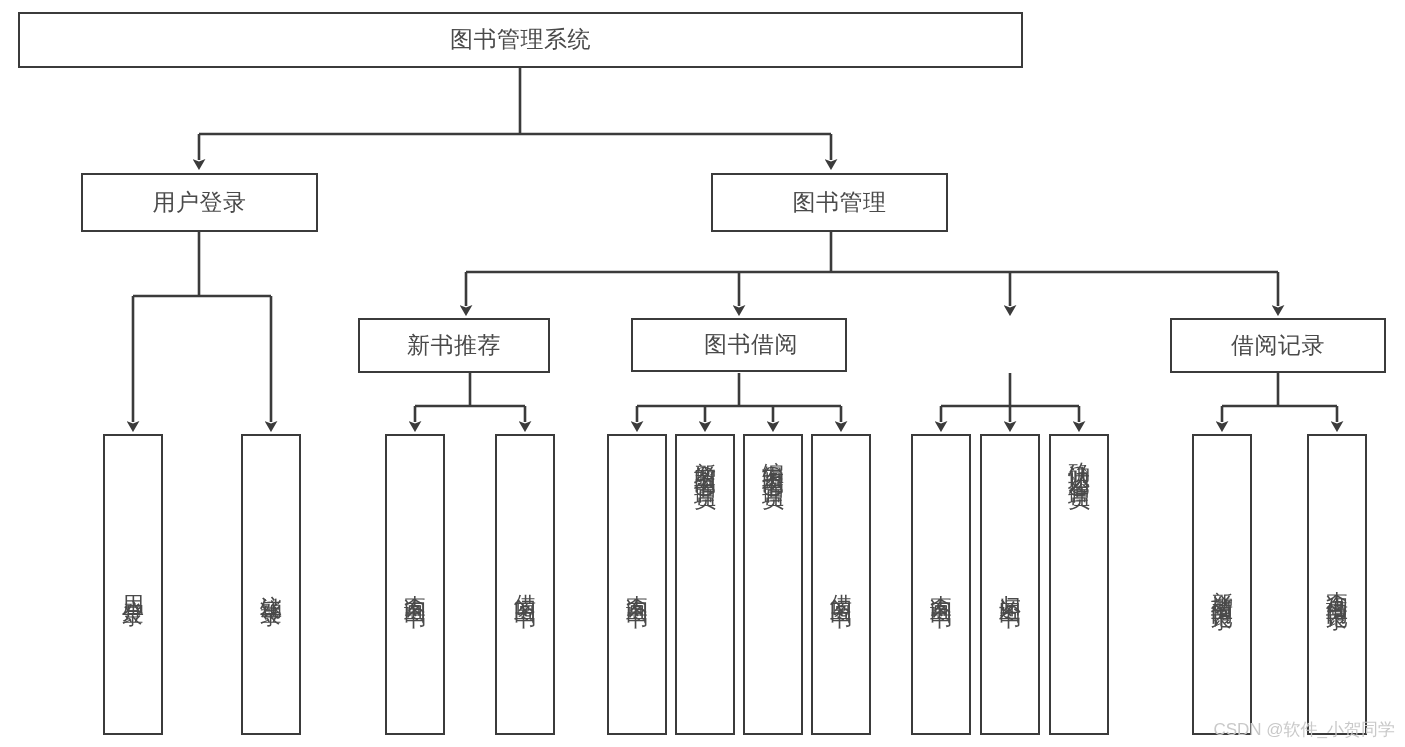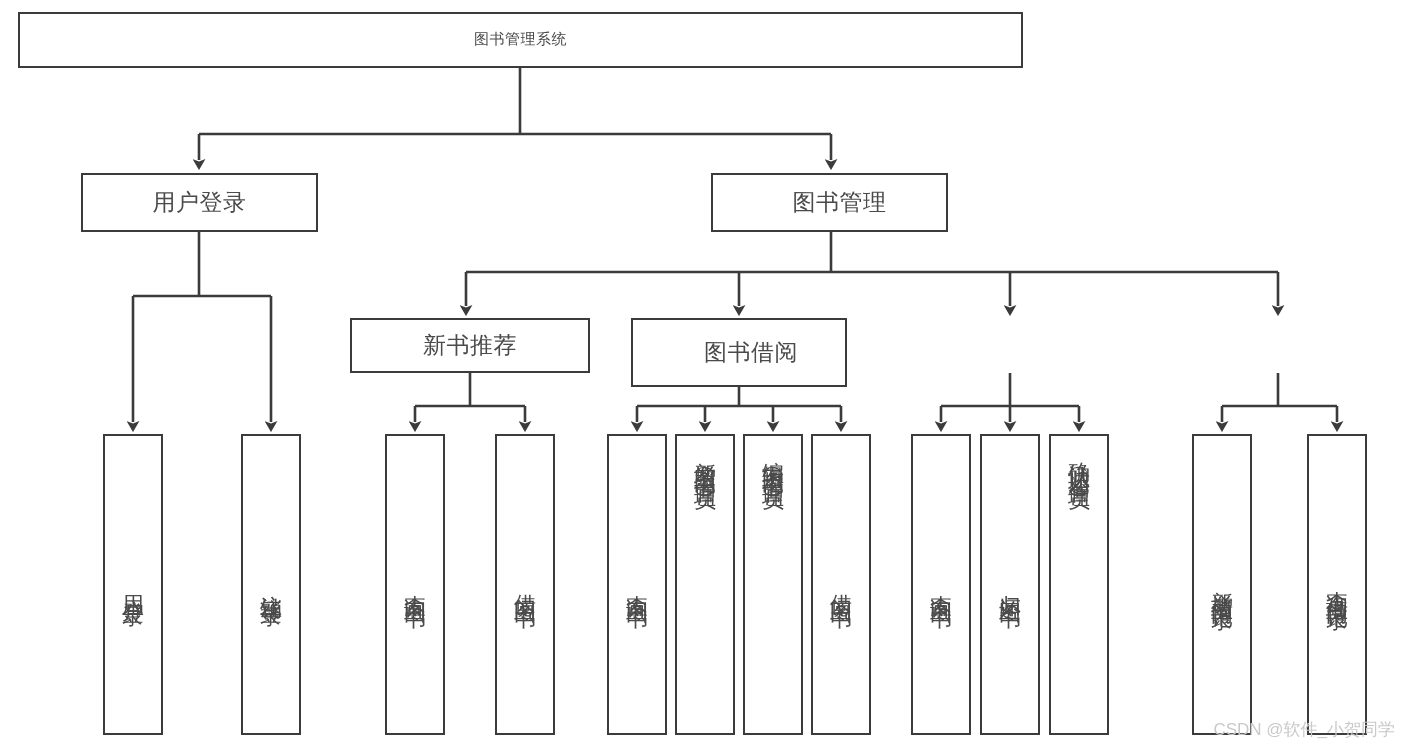--- a/index.html
+++ b/index.html
@@ -40,21 +40,21 @@
     color: #4a4a4a;
     white-space: pre;
     line-height: 1.02;
   }
   
   .node.horiz .lbl {
     font-size: 23px;
     letter-spacing: 0.5px;
   }
   .node.root .lbl {
-    font-size: 15px;
+    font-size: 23px;
   }
   
   .node.vert {
     align-items: flex-start;
     padding-top: 8px;
   }
   .node.vert .lbl {
     writing-mode: vertical-rl;
     text-orientation: upright;
     font-size: 22px;
@@ -139,29 +139,32 @@
   </div>
 
   <div class="node horiz" style="left:81px; top:173px; width:237px; height:59px;">
     <span class="lbl">用户登录</span>
   </div>
 
   <div class="node horiz" style="left:711px; top:173px; width:237px; height:59px;padding-left:20px;">
     <span class="lbl">图书管理</span>
   </div>
 
-  <div class="node horiz" style="left:350px; top:318px; width:240px; height:55px;">
+  <div class="node horiz" style="left:358px; top:318px; width:192px; height:55px;">
     <span class="lbl">新书推荐</span>
   </div>
 
-  <div class="node horiz" style="left:631px; top:318px; width:216px; height:69px;padding-left:24px;">
+  <div class="node horiz" style="left:631px; top:318px; width:216px; height:54px;padding-left:24px;">
     <span class="lbl">图书借阅</span>
   </div>
 
 
+  <div class="node horiz" style="left:1170px; top:318px; width:216px; height:55px;">
+    <span class="lbl">借阅记录</span>
+  </div>
 
   <div class="node vert centered" style="left:103px; top:434px; width:60px; height:301px;">
     <span class="lbl">用户登录</span>
   </div>
 
   <div class="node vert centered" style="left:241px; top:434px; width:60px; height:301px;">
     <span class="lbl">注销登录</span>
   </div>
 
   <div class="node vert centered" style="left:385px; top:434px; width:60px; height:301px;">

